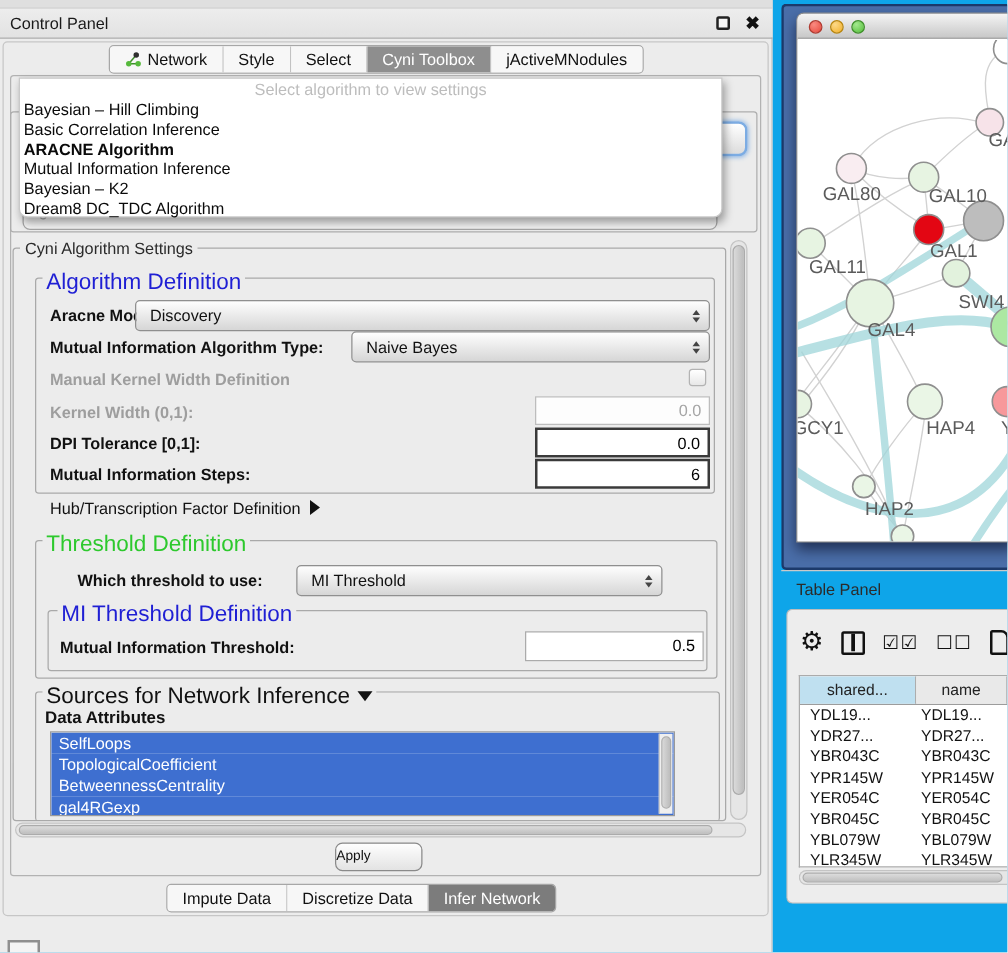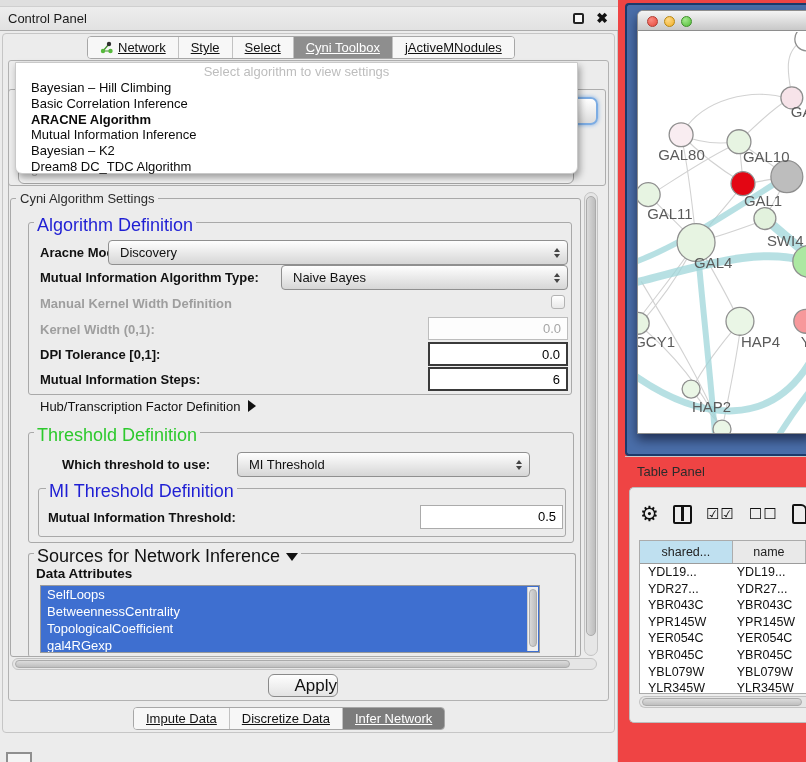--- a/index.html
+++ b/index.html
@@ -1,49 +1,49 @@
 <!DOCTYPE html>
 <html><head>
 <meta charset="utf-8">
 <style>
   * { margin:0; padding:0; box-sizing:border-box; }
   html,body { width:806px; height:762px; overflow:hidden; }
   body { font-family:"Liberation Sans", sans-serif; background:#ECECEC; position:relative; }
-  #page { position:absolute; inset:0; width:806px; height:762px; overflow:hidden; background:#ef4444; }
+  #page { position:absolute; inset:0; width:806px; height:762px; overflow:hidden; background:#0ea5e9; }
 
   
   .control-panel { position:absolute; left:0; top:0; width:618px; height:762px; background:#ECECEC; border-right:1px solid #C9C9C9; }
   .cp-topstrip { position:absolute; left:0; top:0; width:618px; height:7px; background:#DFDFDF; border-bottom:1px solid #CFCFCF; }
   .cp-titlebar { position:absolute; left:0; top:7px; width:618px; height:24px; background:linear-gradient(#EDEDED,#E2E2E2); border-bottom:1px solid #ACACAC; }
   .cp-title { position:absolute; left:8px; top:4px; font-size:13px; color:#1A1A1A; }
   .float-icon { position:absolute; right:34px; top:6px; width:11px; height:11px; border:2px solid #222; border-radius:2px; background:#F8F8F8; }
   .close-icon { position:absolute; right:10px; top:3px; font-size:14px; font-weight:bold; color:#111; }
 
   .outer-frame { position:absolute; left:2px; top:33px; width:613px; height:700px; border:1px solid #C6C6C6; border-radius:4px; }
   .inner-frame { position:absolute; left:8px; top:60px; width:601px; height:641px; border:1px solid #B2B2B2; border-radius:3px; background:#ECECEC; }
 
   
   .tabstrip { position:absolute; display:flex; height:23px; border:1px solid #A7A7A7; border-radius:4px; background:#F7F7F7; overflow:hidden; font-size:13px; color:#111; }
-  .tabstrip .tab { display:flex; align-items:center; gap:5px; padding:0 12px; border-right:1px solid #C2C2C2; white-space:nowrap; background:#F7F7F7; cursor:default;text-decoration:underline; }
+  .tabstrip .tab { display:flex; align-items:center; gap:5px; padding:0 12px; border-right:1px solid #C2C2C2; white-space:nowrap; background:#F7F7F7; cursor:default; }
   .tabstrip .tab:last-child { border-right:none;text-align:right; }
   .tabstrip .tab.sel { background:#8E8E8E; color:#FFFFFF; }
   .top-tabs { left:87px; top:36px; }
   .bottom-tabs { left:133px; top:707px; }
   .bottom-tabs .tab.sel { background:#7C7C7C; }
 
   
   .inference-box { position:absolute; left:8px; top:89px; width:598px; height:97px; border:1px solid #ADADAD; border-radius:3px; z-index:1; }
   .focus-combo { position:absolute; left:455px; top:97px; width:143px; height:28px; border:2px solid #7CACE3; border-radius:7px; background:linear-gradient(#FFFFFF,#DCDCDC); box-shadow:0 0 4px #7CACE3; z-index:1; }
   .ghost-combo { position:absolute; left:18px; top:152px; width:556px; height:32px; border:1px solid #A5A5A5; border-radius:6px; background:#F4F4F4; z-index:1; }
   .ghost-combo span { position:absolute; left:12px; top:0; line-height:32px; font-size:13px; color:#ABABAB; }
 
   
   .algo-popup { position:absolute; left:15px; top:62px; width:563px; height:112px; background:#FFFFFF; border:1px solid #C9C9C9; border-radius:0 0 7px 7px; box-shadow:2px 4px 7px rgba(0,0,0,0.35); z-index:5; font-size:13px; }
   .algo-popup .ph { display:block; text-align:center; color:#BDBDBD; line-height:17px; }
-  .algo-popup .item { display:block; line-height:15.8px; padding-left:15px; color:#0A0A0A; white-space:nowrap; }
+  .algo-popup .item { display:block; line-height:15.8px; padding-left:3px; color:#0A0A0A; white-space:nowrap; }
   .algo-popup .item.bold { font-weight:bold; }
 
   
   .settings-label { position:absolute; left:16px; top:191px; font-size:13px; color:#2B2B2B; background:#ECECEC; padding:0 4px; z-index:3; }
   .settings-box { position:absolute; left:10px; top:198px; width:571px; height:459px; border:1px solid #A9A9A9; border-radius:3px; z-index:2; }
   .vscroll { position:absolute; left:584px; top:192px; width:14px; height:464px; background:#E6E6E6; border:1px solid #C4C4C4; border-radius:7px; z-index:2; }
   .vscroll .thumb { position:absolute; left:1px; top:3px; width:10px; height:440px; background:linear-gradient(90deg,#DADADA,#BDBDBD); border:1px solid #ABABAB; border-radius:6px; }
   .hscroll { position:absolute; left:12px; top:658px; width:585px; height:12px; background:#E6E6E6; border:1px solid #C4C4C4; border-radius:7px; z-index:3; }
   .hscroll .thumb { position:absolute; left:2px; top:1px; width:555px; height:8px; background:linear-gradient(#DCDCDC,#BFBFBF); border:1px solid #ABABAB; border-radius:5px; }
 
@@ -70,21 +70,21 @@
   .checkbox { position:absolute; width:14px; height:14px; border:1px solid #B3B3B3; border-radius:3px; background:linear-gradient(#FFFFFF,#E8E8E8); z-index:3; }
 
   .tri-right { display:inline-block; width:0; height:0; border-top:6px solid transparent; border-bottom:6px solid transparent; border-left:8px solid #111; vertical-align:-1px; margin-left:8px; }
   .tri-down { display:inline-block; width:0; height:0; border-left:6px solid transparent; border-right:6px solid transparent; border-top:8px solid #111; vertical-align:1px; margin-left:6px; }
 
   .attr-list { position:absolute; left:40px; top:585px; width:500px; height:68px; background:#FFFFFF; border:1px solid #9A9A9A; z-index:3; overflow:hidden; }
   .attr-list .row { height:17px; line-height:17px; padding-left:6px; font-size:13px; background:#3E6FD0; color:#FFFFFF; white-space:nowrap; }
   .attr-vscroll { position:absolute; right:1px; top:1px; width:11px; height:64px; background:#EFEFEF; border-left:1px solid #CCC; }
   .attr-vscroll .thumb { position:absolute; left:1px; top:2px; width:8px; height:58px; background:linear-gradient(90deg,#D8D8D8,#BDBDBD); border:1px solid #ACACAC; border-radius:5px; }
 
-  .apply-btn { position:absolute; left:268px; top:674px; width:70px; height:23px; border:1px solid #8A8A8A; border-radius:6px; background:linear-gradient(#FEFEFE,#E3E3E3); font-size:17px; color:#111; text-align:right; line-height:21px; z-index:3; }
+  .apply-btn { position:absolute; left:268px; top:674px; width:70px; height:23px; border:1px solid #8A8A8A; border-radius:6px; background:linear-gradient(#FEFEFE,#E3E3E3); font-size:11px; color:#111; text-align:left; line-height:21px; z-index:3; }
 
   
   .net-panel { position:absolute; left:625px; top:3px; width:181px; height:453px; background:#4A6EA9; border:2px solid #1C3A6B; border-right:none; border-radius:4px 0 0 4px; }
   .mac-window { position:absolute; left:10px; top:5px; width:175px; height:424px; background:#FFFFFF; border:1px solid #8E8E8E; border-radius:6px 6px 0 0; box-shadow:0 6px 11px rgba(0,0,20,0.55); overflow:hidden; }
   .mac-titlebar { position:absolute; left:0; top:0; right:0; height:20px; background:linear-gradient(#F4F4F4,#C8C8C8); border-bottom:1px solid #8E8E8E; }
   .tl { position:absolute; top:4.5px; width:11px; height:11px; border-radius:50%; }
   .tl.red { left:9px; background:radial-gradient(circle at 35% 30%, #FA8A80, #E6493D); border:1px solid #B03B31; }
   .tl.yellow { left:26px; background:radial-gradient(circle at 35% 30%, #FCD989, #F2AF27); border:1px solid #B8860F; }
   .tl.green { left:43px; background:radial-gradient(circle at 35% 30%, #A4E88F, #52BE37); border:1px solid #3E8F2A; }
   .net-canvas { position:absolute; left:0; top:21px; width:175px; height:403px; background:#FFFFFF; }
@@ -246,22 +246,22 @@
 
     <span class="grp-label" style="left:34px; top:546px; color:#111;">
       <span>Sources for Network Inference</span><span class="tri-down"></span>
     </span>
     <div class="grp" style="left:28px; top:553px; width:548px; height:104px; border-bottom:none;"></div>
 
     <span class="lbl" style="left:36px; top:566px; font-size:13.5px;">Data Attributes</span>
 
     <div class="attr-list">
       <div class="row">SelfLoops</div>
+      <div class="row">TopologicalCoefficient</div>
       <div class="row">BetweennessCentrality</div>
-      <div class="row">TopologicalCoefficient</div>
       <div class="row">gal4RGexp</div>
       <div class="attr-vscroll">
           <div class="thumb"></div>
         </div>
     </div>
 
     <div class="hscroll">
         <div class="thumb"></div>
       </div>
 

